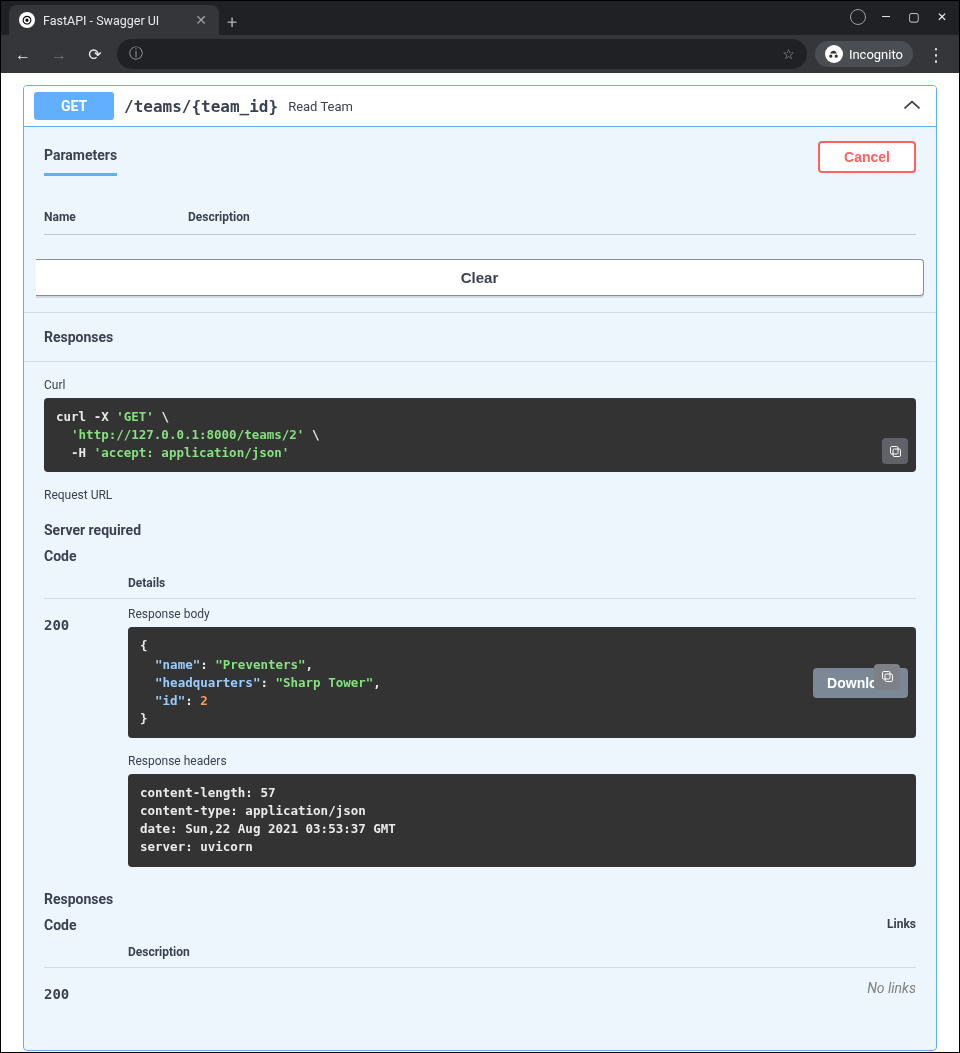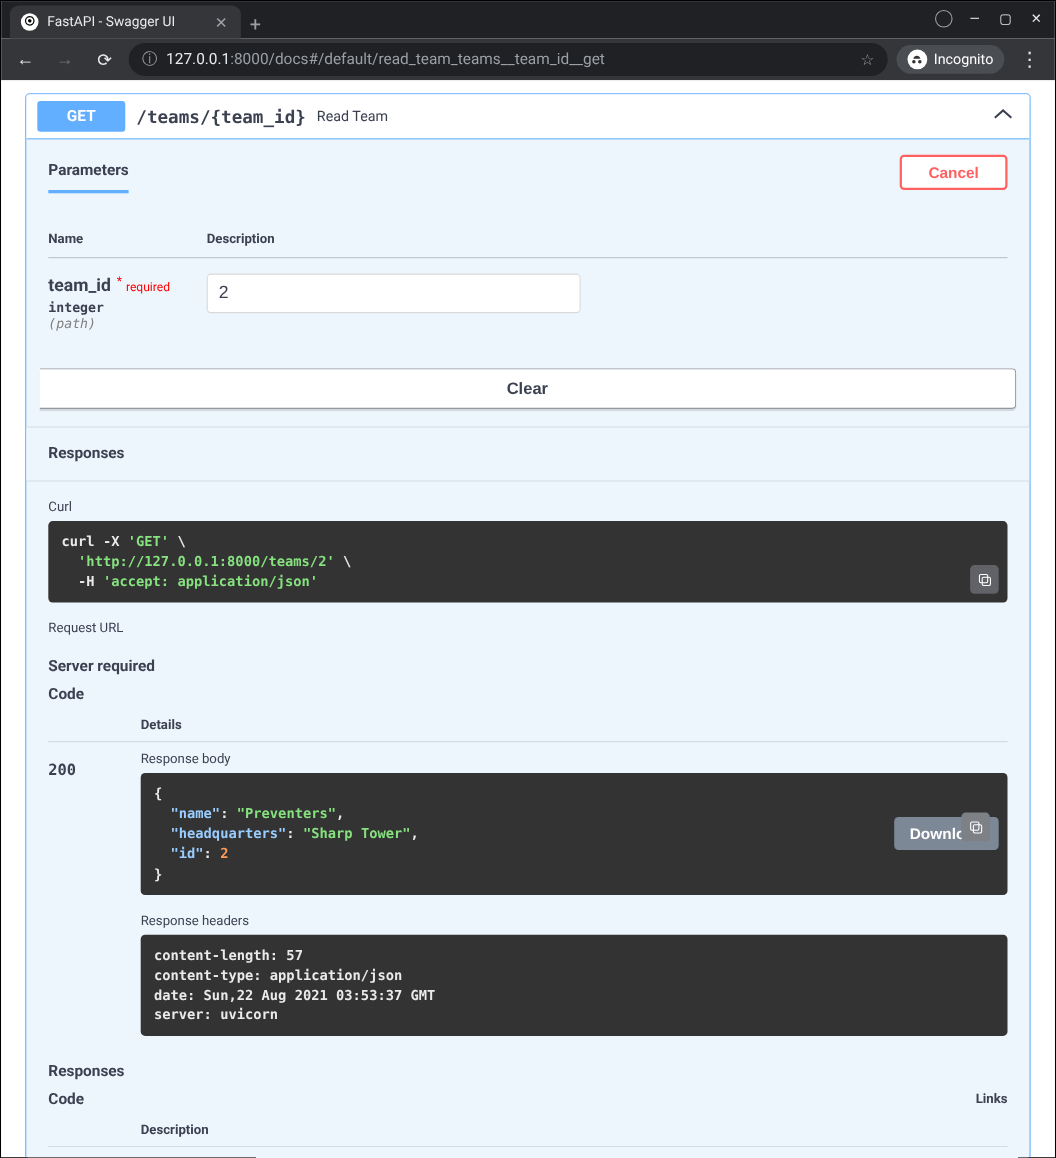--- a/index.html
+++ b/index.html
@@ -168,23 +168,20 @@
       <div class="wc-btn">✕</div>
     </div>
   </div>
 
   <div class="toolbar">
     <div class="nav-btn">←</div>
     <div class="nav-btn dim">→</div>
     <div class="nav-btn">⟳</div>
     <div class="omnibox">
       <span style="color:#9aa0a6;">ⓘ</span>
-      <span class="omni-url">
-        <span class="host">127.0.0.1</span><span class="path">:8000/docs#/default/read_team_teams__team_id__get</span>
-      </span>
       <span style="flex:1"></span>
       <span class="omni-right">☆</span>
     </div>
     <div class="incog-pill">
       <span class="incog-icon">
         <svg viewBox="0 0 24 24" width="13" height="13">
             <path fill="#333" d="M12 5c-3 0-5 2-6 5h12c-1-3-3-5-6-5zm-5 7a3 3 0 100 6 3 3 0 000-6zm10 0a3 3 0 100 6 3 3 0 000-6z"></path>
           </svg>
       </span>
       <span>Incognito</span>
@@ -210,34 +207,20 @@
 
         <div class="tabheader">
           <span class="tab-params">Parameters</span>
           <button class="cancel-btn">Cancel</button>
         </div>
 
         <div class="params-table">
           <div class="pt-head">
             <div class="pt-col-name">Name</div>
             <div class="pt-col-desc">Description</div>
-          </div>
-          <div class="pt-row">
-            <div class="param-meta">
-              <div>
-                <span class="param-name">team_id</span>
-                <span class="req-star">*</span>
-                <span class="req-word">required</span>
-              </div>
-              <div class="param-type">integer</div>
-              <div class="param-in">(path)</div>
-            </div>
-            <div class="param-input">
-              <input type="text" value="2" style="">
-            </div>
           </div>
         </div>
 
         <div class="exec-row">
           <button class="clear-btn">Clear</button>
         </div>
 
         <div class="section-title">Responses</div>
 
         <div class="section-body">

